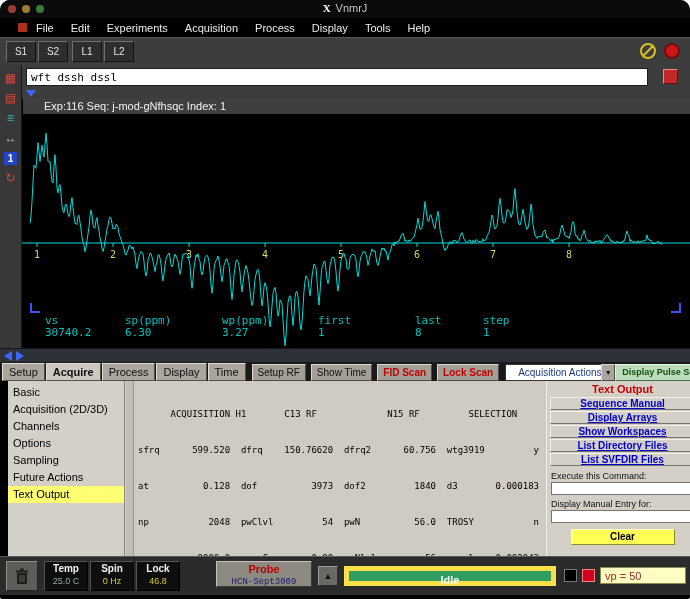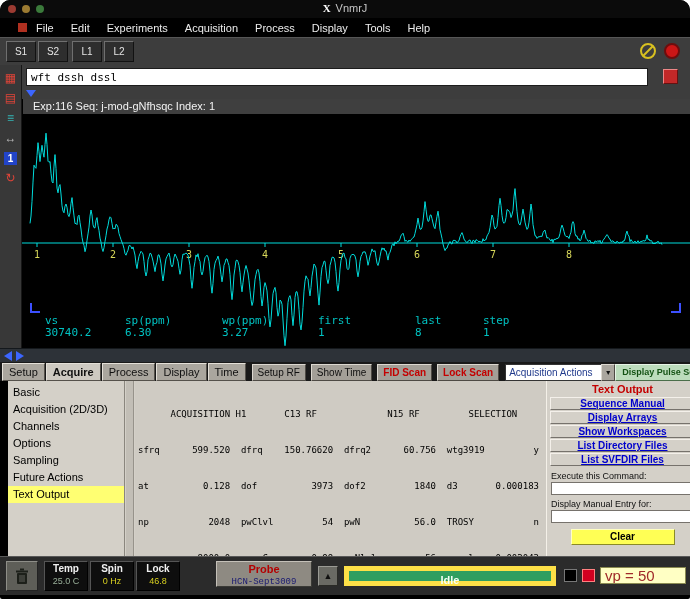--- a/index.html
+++ b/index.html
@@ -46,21 +46,21 @@
   
   .leftstrip { position:absolute; left:0; top:65px; width:22px; height:283px; background:#383838;
                border-right:1px solid #161616; display:flex; flex-direction:column; align-items:center; padding-top:3px; }
   .sicon { width:20px; height:20px; display:flex; align-items:center; justify-content:center; font-size:12px; }
   .sicon.red { color:#e04438; } .sicon.teal { color:#35b6b6; } .sicon.gray { color:#b8b8b8; }
   .sicon .one { display:block; width:13px; height:13px; background:#2244c8; color:#fff; font-size:10px;
                 font-weight:bold; text-align:center; line-height:13px; }
 
   
   .expstrip { position:absolute; left:23px; top:99px; width:667px; height:15px; background:#3f3f3f;
-              color:#f2f2f2; font-size:11px; padding-left:10px; line-height:15px; }
+              color:#f2f2f2; font-size:11px; padding-left:21px; line-height:15px; }
   .canvas { position:absolute; left:22px; top:114px; width:668px; height:234px; background:#000; }
   .canvas svg { position:absolute; left:0; top:0; }
   .specfooter { position:absolute; left:0; top:200px; width:668px; height:30px;
                 font:11px "DejaVu Sans Mono", monospace; color:#00c2c2; }
   .fp { position:absolute; top:0; }
   .fp .v { position:absolute; top:12px; left:0; white-space:nowrap; }
   .fp0{left:23px;} .fp1{left:103px;} .fp2{left:200px;} .fp3{left:296px;} .fp4{left:393px;} .fp5{left:461px;}
 
   
   .scrollrow { position:absolute; left:0; top:348px; width:690px; height:14px; background:#2d3238;
@@ -73,21 +73,21 @@
   .tabrow { position:absolute; left:0; top:362px; width:690px; height:19px; background:#191919;
             display:flex; align-items:flex-end; padding-left:2px; }
   .tab { height:18px; background:#aaa69e; border:1px solid; border-color:#e4e0d8 #55514b #55514b #e4e0d8;
          color:#101010; font-size:11px; line-height:16px; padding:0 6px; margin-right:1px; white-space:nowrap; }
   .tab.active { background:#cdc9c1; font-weight:bold; }
   .fbtn { height:17px; background:#a39f97; border:1px solid; border-color:#dcd8d0 #4e4a44 #4e4a44 #dcd8d0;
           color:#101010; font-size:10px; line-height:15px; padding:0 5px; margin-left:5px; white-space:nowrap; }
   .scanbtn { color:#c40000; font-weight:bold; }
   .combo { display:flex; height:17px; margin-left:6px; }
   .combo .val { width:96px; background:#fff; border:1px solid #333; border-right:none; color:#203a8c;
-                font-size:10px; line-height:15px; padding:0 3px; white-space:nowrap; overflow:hidden; }
+                font-size:10px; line-height:15px; padding:0 12px; white-space:nowrap; overflow:hidden; }
   .combo .arrow { width:14px; background:#aaa69e; border:1px solid; border-color:#dcd8d0 #4e4a44 #4e4a44 #dcd8d0;
                   font-size:7px; color:#111; text-align:center; line-height:15px; }
   .greenbtn { height:17px; margin-left:auto; margin-right:2px; background:#bcdcbc; border:1px solid;
               border-color:#e6f4e6 #4a6e4a #4a6e4a #e6f4e6; color:#145214; font-size:9px; font-weight:bold;
               line-height:15px; padding:0 6px; white-space:nowrap; }
 
   
   .panels { position:absolute; left:8px; top:381px; width:690px; height:175px; background:#d4d0c8; }
   .leftpanel { position:absolute; left:0; top:0; width:117px; height:175px; background:#d4d0c8;
                border-right:1px solid #8a867e; padding-top:3px; }
@@ -127,21 +127,21 @@
   .upbtn { position:absolute; left:318px; top:9px; width:20px; height:20px; background:#6a6a64;
            border:1px solid; border-color:#9a9a94 #2a2a26 #2a2a26 #9a9a94; color:#101010; font-size:9px;
            text-align:center; line-height:18px; }
   .idlebar { position:absolute; left:344px; top:9px; width:212px; height:20px; background:#2f9e60;
              border:5px solid #fde047; color:#f4fff6; font-size:11px; font-weight:bold;
              text-align:center; line-height:18px; }
   .sq { position:absolute; top:12px; width:13px; height:13px; border:1px solid #777; }
   .sq-black { left:564px; background:#000; }
   .sq-red { left:582px; background:#d00020; border-color:#ff8080; }
   .vpfield { position:absolute; left:600px; top:10px; width:86px; height:17px; background:#ffffc4;
-             border:1px solid #8a8a50; color:#a02a2a; font-size:15px; padding:0 4px; }
+             border:1px solid #8a8a50; color:#a02a2a; font-size:11px; padding:0 4px; }
 </style>
 </head>
 <body>
 
 <div id="win">
 
   <div class="titlebar">
     <div class="traffic">
       <span class="t-red"></span>
       <span class="t-yel"></span>

